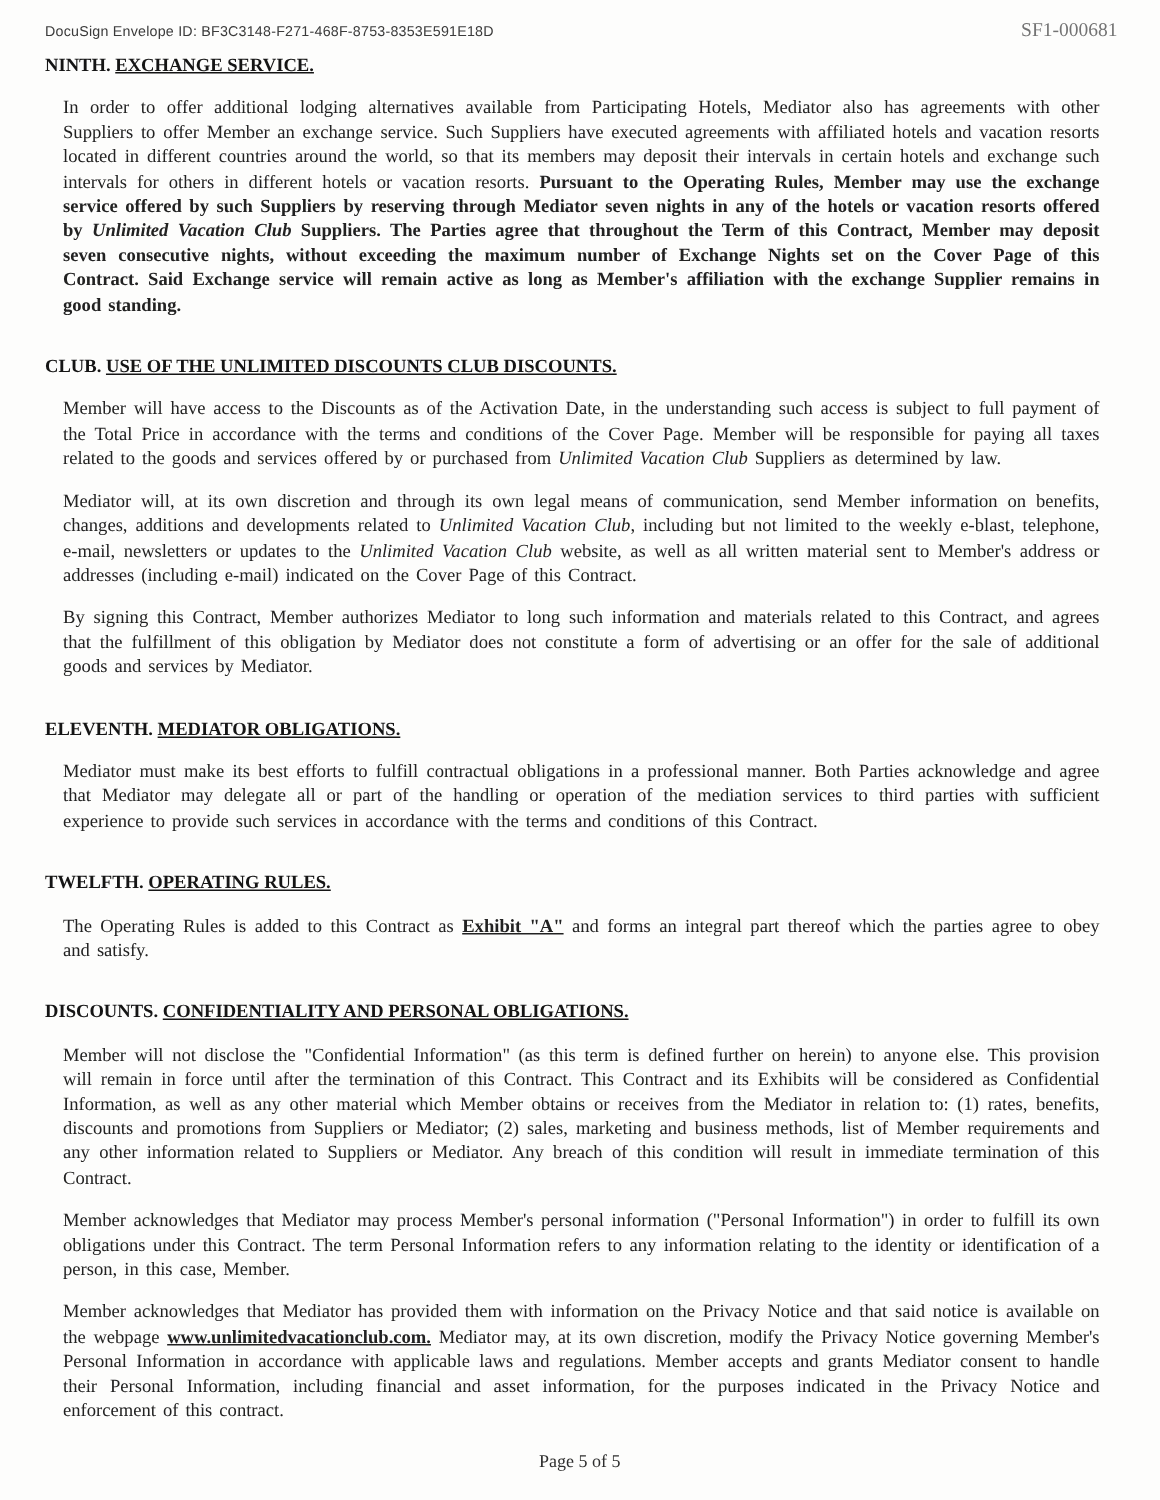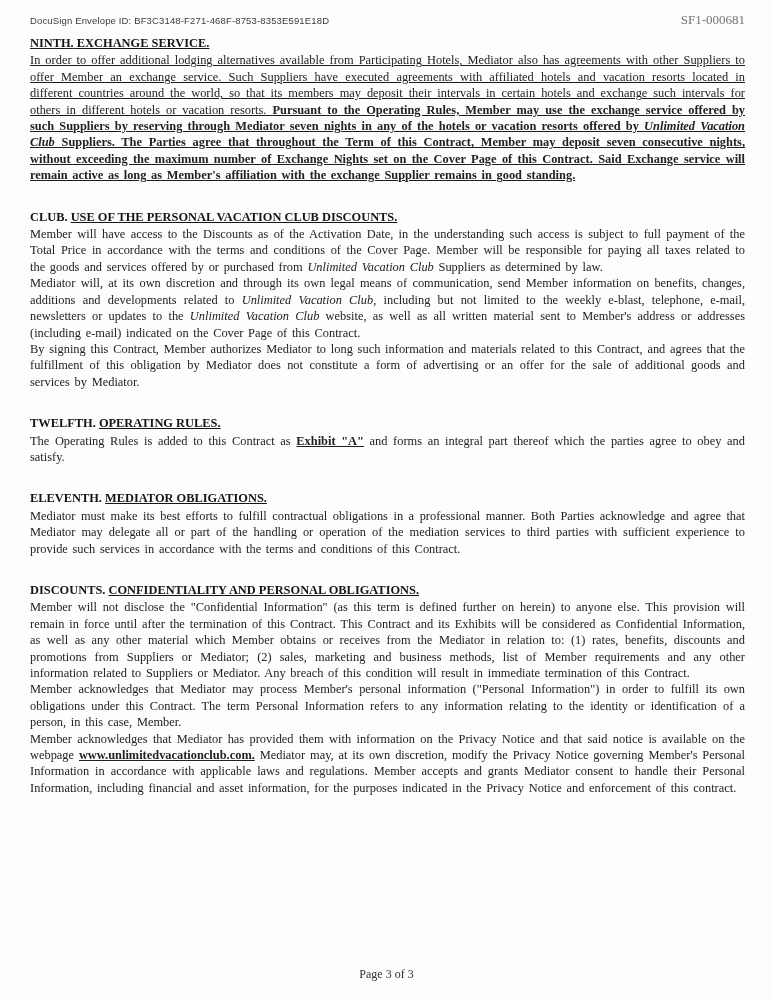--- a/index.html
+++ b/index.html
@@ -28,31 +28,31 @@
     color: #3b3b3b;
     letter-spacing: 0.15px;
   }
   .doc-code {
     font-family: "Liberation Serif", serif;
     font-size: 13px;
     color: #737373;
   }
   main { margin-top: 7px; }
   .section { margin-top: 25px; }
-  .section:first-child { margin-top: 0; text-decoration: underline; }
+  .section:first-child { margin-top: 0; }
   h2 {
     margin: 0 0 1px 0;
     font-size: 12.4px;
     line-height: 16.4px;
     font-weight: bold;
     color: #151515;
   }
   .sec-title { text-decoration: underline; }
   p {
-    margin: 0;
+    margin: 12px;
     font-size: 12.4px;
     line-height: 16.4px;
     text-align: justify;
     word-spacing: 1.6px;
     color: #222;
   }
   .b { font-weight: bold; }
   .i { font-style: italic; }
   .u { text-decoration: underline; }
   .doc-footer {
@@ -71,37 +71,37 @@
     <span class="envelope-id">DocuSign Envelope ID: BF3C3148-F271-468F-8753-8353E591E18D</span>
     <span class="doc-code">SF1-000681</span>
   </div>
 
   <main id="contract-body">
       <section class="section">
         <h2><span>NINTH.</span> <span class="sec-title">EXCHANGE SERVICE.</span></h2>
         <p><span class="">In order to offer additional lodging alternatives available from Participating Hotels, Mediator also has agreements with other Suppliers to offer Member an exchange service. Such Suppliers have executed agreements with affiliated hotels and vacation resorts located in different countries around the world, so that its members may deposit their intervals in certain hotels and exchange such intervals for others in different hotels or vacation resorts. </span><span class="b">Pursuant to the Operating Rules, Member may use the exchange service offered by such Suppliers by reserving through Mediator seven nights in any of the hotels or vacation resorts offered by </span><span class="b i">Unlimited Vacation Club</span><span class="b"> Suppliers. The Parties agree that throughout the Term of this Contract, Member may deposit seven consecutive nights, without exceeding the maximum number of Exchange Nights set on the Cover Page of this Contract. Said Exchange service will remain active as long as Member's affiliation with the exchange Supplier remains in good standing.</span></p>
       </section>
       <section class="section">
-        <h2><span>CLUB.</span> <span class="sec-title">USE OF THE PERSONAL VACATION CLUB DISCOUNTS.</span></h2>
+        <h2><span>CLUB.</span> <span class="sec-title">USE OF THE UNLIMITED DISCOUNTS CLUB DISCOUNTS.</span></h2>
         <p><span class="">Member will have access to the Discounts as of the Activation Date, in the understanding such access is subject to full payment of the Total Price in accordance with the terms and conditions of the Cover Page. Member will be responsible for paying all taxes related to the goods and services offered by or purchased from </span><span class="i">Unlimited Vacation Club</span><span class=""> Suppliers as determined by law.</span></p>
         <p><span class="">Mediator will, at its own discretion and through its own legal means of communication, send Member information on benefits, changes, additions and developments related to </span><span class="i">Unlimited Vacation Club</span><span class="">, including but not limited to the weekly e-blast, telephone, e-mail, newsletters or updates to the </span><span class="i">Unlimited Vacation Club</span><span class=""> website, as well as all written material sent to Member's address or addresses (including e-mail) indicated on the Cover Page of this Contract.</span></p>
         <p><span class="">By signing this Contract, Member authorizes Mediator to long such information and materials related to this Contract, and agrees that the fulfillment of this obligation by Mediator does not constitute a form of advertising or an offer for the sale of additional goods and services by Mediator.</span></p>
       </section>
       <section class="section">
+        <h2><span>ELEVENTH.</span> <span class="sec-title">MEDIATOR OBLIGATIONS.</span></h2>
+        <p><span class="">Mediator must make its best efforts to fulfill contractual obligations in a professional manner. Both Parties acknowledge and agree that Mediator may delegate all or part of the handling or operation of the mediation services to third parties with sufficient experience to provide such services in accordance with the terms and conditions of this Contract.</span></p>
+      </section>
+      <section class="section">
         <h2><span>TWELFTH.</span> <span class="sec-title">OPERATING RULES.</span></h2>
         <p><span class="">The Operating Rules is added to this Contract as </span><span class="b u">Exhibit "A"</span><span class=""> and forms an integral part thereof which the parties agree to obey and satisfy.</span></p>
-      </section>
-      <section class="section">
-        <h2><span>ELEVENTH.</span> <span class="sec-title">MEDIATOR OBLIGATIONS.</span></h2>
-        <p><span class="">Mediator must make its best efforts to fulfill contractual obligations in a professional manner. Both Parties acknowledge and agree that Mediator may delegate all or part of the handling or operation of the mediation services to third parties with sufficient experience to provide such services in accordance with the terms and conditions of this Contract.</span></p>
       </section>
       <section class="section">
         <h2><span>DISCOUNTS.</span> <span class="sec-title">CONFIDENTIALITY AND PERSONAL OBLIGATIONS.</span></h2>
         <p><span class="">Member will not disclose the "Confidential Information" (as this term is defined further on herein) to anyone else. This provision will remain in force until after the termination of this Contract. This Contract and its Exhibits will be considered as Confidential Information, as well as any other material which Member obtains or receives from the Mediator in relation to: (1) rates, benefits, discounts and promotions from Suppliers or Mediator; (2) sales, marketing and business methods, list of Member requirements and any other information related to Suppliers or Mediator. Any breach of this condition will result in immediate termination of this Contract.</span></p>
         <p><span class="">Member acknowledges that Mediator may process Member's personal information ("Personal Information") in order to fulfill its own obligations under this Contract. The term Personal Information refers to any information relating to the identity or identification of a person, in this case, Member.</span></p>
         <p><span class="">Member acknowledges that Mediator has provided them with information on the Privacy Notice and that said notice is available on the webpage </span><span class="b u">www.unlimitedvacationclub.com.</span><span class=""> Mediator may, at its own discretion, modify the Privacy Notice governing Member's Personal Information in accordance with applicable laws and regulations. Member accepts and grants Mediator consent to handle their Personal Information, including financial and asset information, for the purposes indicated in the Privacy Notice and enforcement of this contract.</span></p>
       </section>
     </main>
 
   <div class="doc-footer">
-    <span>Page 3 of 3</span>
+    <span>Page 5 of 5</span>
   </div>
 </div>
 
 </body></html>

